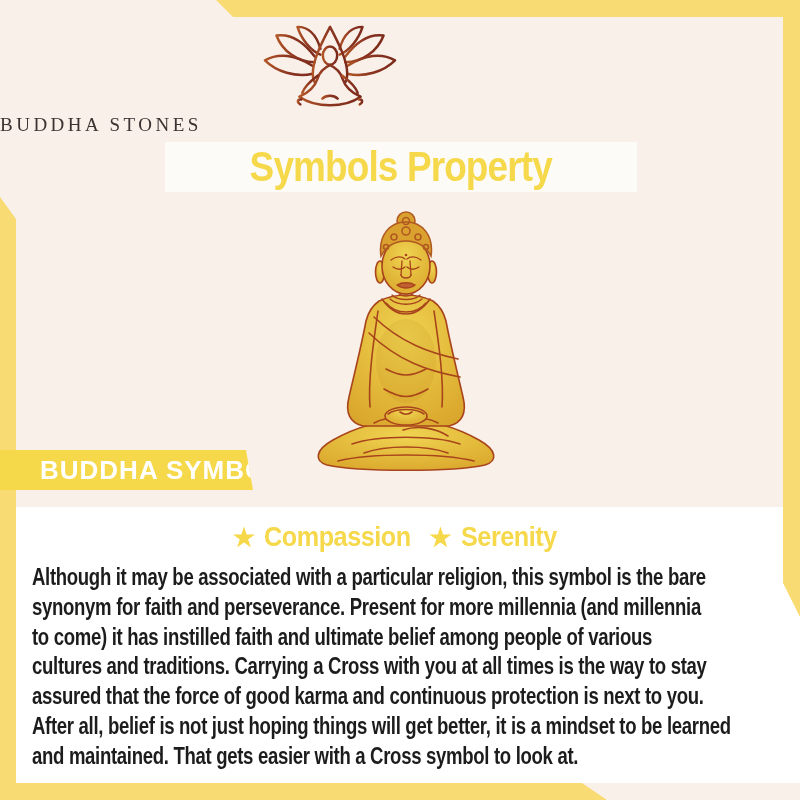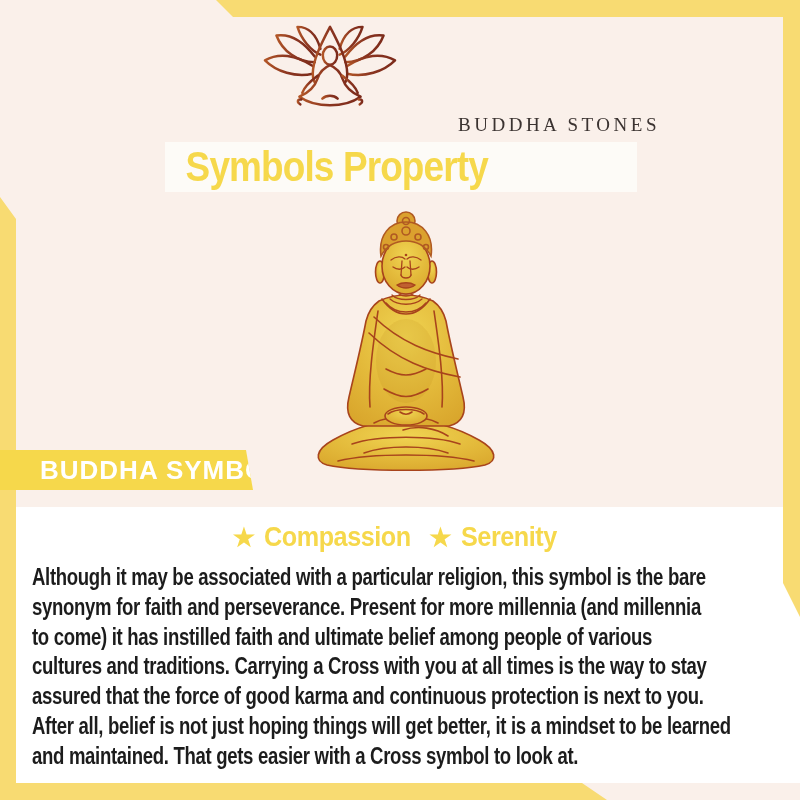--- a/index.html
+++ b/index.html
@@ -20,37 +20,37 @@
     background:var(--background-cream);
     font-family:"Liberation Sans", sans-serif;
     overflow:hidden;
   }
   .abs{position:absolute;}
 
   
   #ribbons{left:0;top:0;width:800px;height:800px;z-index:6;pointer-events:none;}
 
   
-  .logo-wrap{left:0;top:24px;width:660px;text-align:right;z-index:2;}
+  .logo-wrap{left:0;top:24px;width:660px;text-align:left;z-index:2;}
   .lotus{display:block;margin:0 auto;}
   .wordmark{
     margin-top:2px;
     font-family:"Liberation Serif", serif;
     font-size:19px;
     letter-spacing:3.5px;
     color:var(--wordmark-charcoal);
     font-weight:500;
   }
 
   
   .title-banner{
     left:165px;top:142px;width:472px;height:50px;
     background:var(--banner-white);
     z-index:2;
-    display:flex;align-items:center;
+    display:flex;align-items:center;justify-content:center;
   }
   .title-banner h1{
     font-size:42px;
     font-weight:700;
     color:var(--accent-yellow);
     letter-spacing:-1px;
     transform:scaleX(0.88);
     white-space:nowrap;
   }
 

